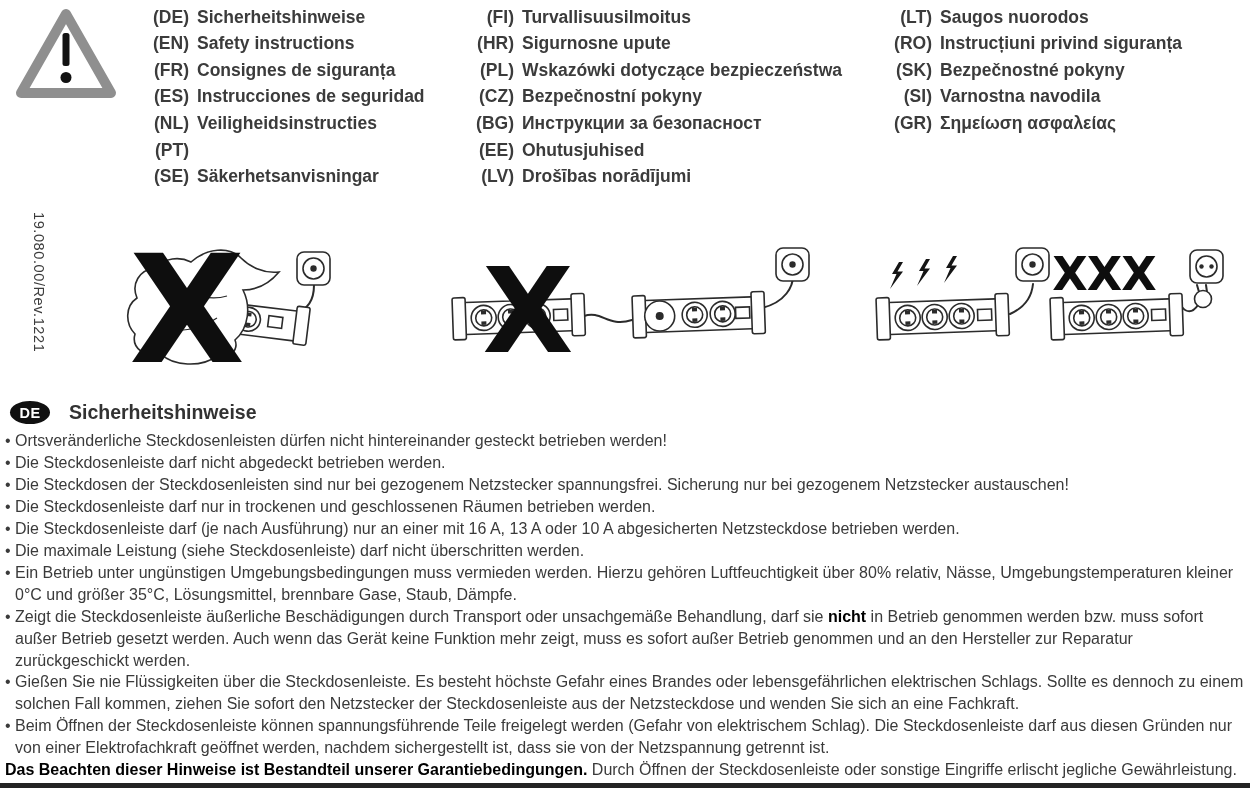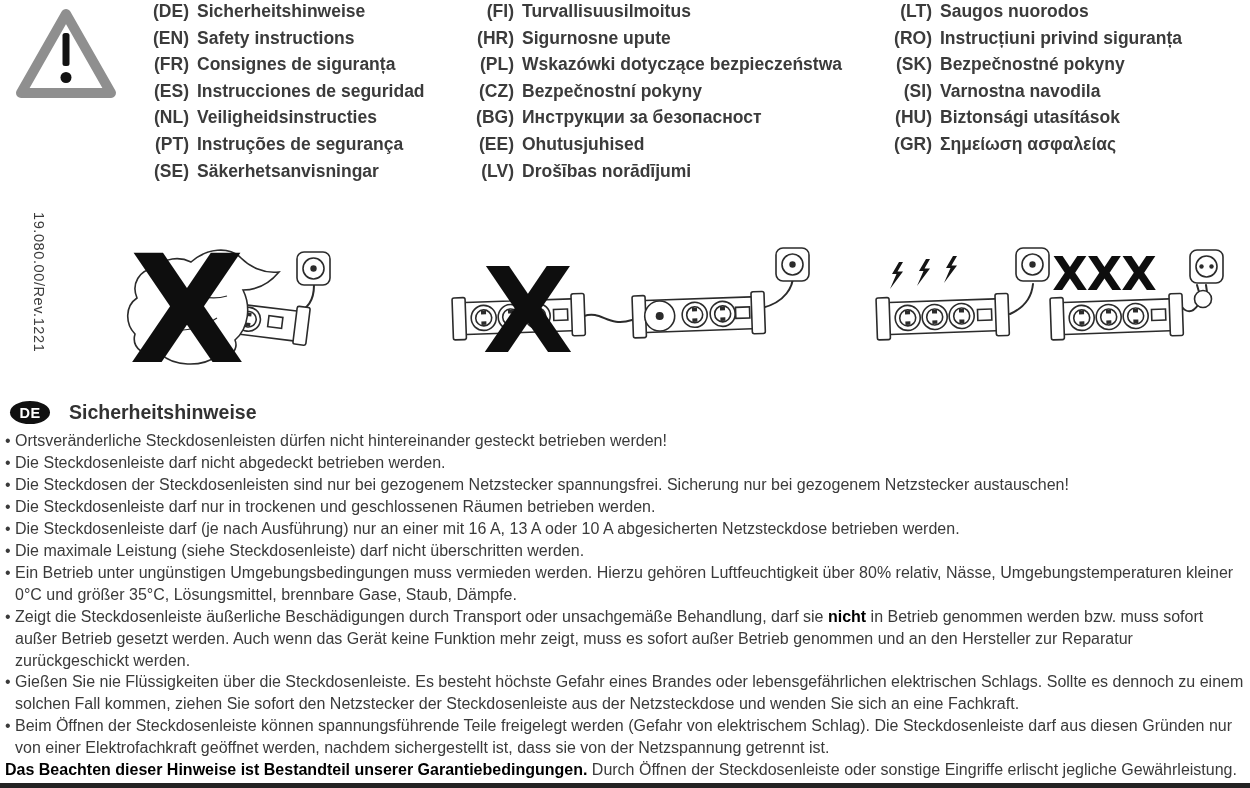--- a/index.html
+++ b/index.html
@@ -1,21 +1,21 @@
 <!DOCTYPE html>
 <html><head>
 <meta charset="utf-8">
 <style>
   html,body{margin:0;padding:0;background:#fff}
   .page{position:relative;width:1250px;height:788px;background:#fff;overflow:hidden;
         font-family:"Liberation Sans",sans-serif;color:#3a3a3a}
 
   
   .lang-col{position:absolute;top:1px;font-weight:bold;font-size:17.5px;color:#3b3b3b}
-  .lang-row{display:flex;height:26.6px;align-items:flex-start;white-space:nowrap}
+  .lang-row{display:flex;height:26.6px;align-items:flex-end;white-space:nowrap}
   .lang-row .code{text-align:right;margin-right:8px;flex:none}
   .col1{left:141px}.col1 .code{width:48px}
   .col2{left:461px}.col2 .code{width:53px}
   .col3{left:881px}.col3 .code{width:51px}
 
   .tri{position:absolute;left:14px;top:6px}
 
   .rev{position:absolute;left:47px;top:212px;transform:rotate(90deg);transform-origin:0 0;
        font-size:14.5px;letter-spacing:.6px;white-space:nowrap;color:#3c3c3c}
 
@@ -66,21 +66,20 @@
     <div class="lang-row">
         <span class="code">(ES)</span>
         <span>Instrucciones de seguridad</span>
       </div>
     <div class="lang-row">
         <span class="code">(NL)</span>
         <span>Veiligheidsinstructies</span>
       </div>
     <div class="lang-row">
         <span class="code">(PT)</span>
-        <span>Instruções de segurança</span>
       </div>
     <div class="lang-row">
         <span class="code">(SE)</span>
         <span>Säkerhetsanvisningar</span>
       </div>
   </div>
 
   <div class="lang-col col2">
     <div class="lang-row">
         <span class="code">(FI)</span>
@@ -121,24 +120,20 @@
         <span class="code">(RO)</span>
         <span>Instrucțiuni privind siguranța</span>
       </div>
     <div class="lang-row">
         <span class="code">(SK)</span>
         <span>Bezpečnostné pokyny</span>
       </div>
     <div class="lang-row">
         <span class="code">(SI)</span>
         <span>Varnostna navodila</span>
-      </div>
-    <div class="lang-row">
-        <span class="code">(HU)</span>
-        <span>Biztonsági utasítások</span>
       </div>
     <div class="lang-row">
         <span class="code">(GR)</span>
         <span>Σημείωση ασφαλείας</span>
       </div>
   </div>
 
   <div class="rev">19.080.00/Rev.1221</div>
 
   <svg class="fig" style="left:123px;top:232px" width="210" height="155" viewBox="0 0 210 155">

